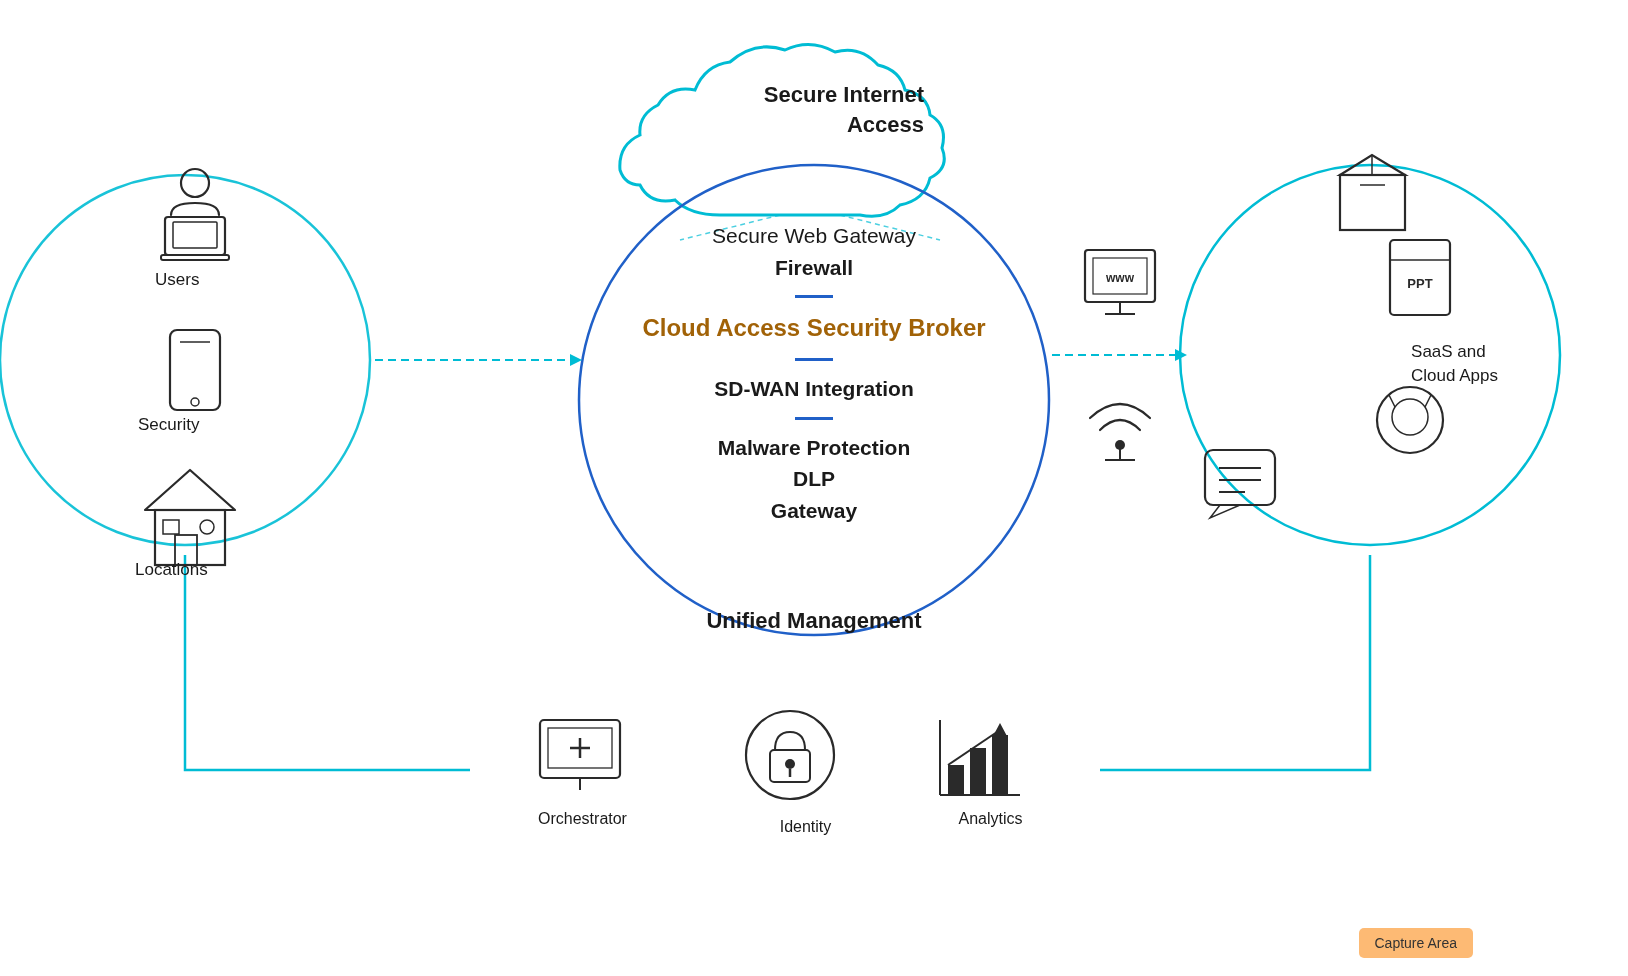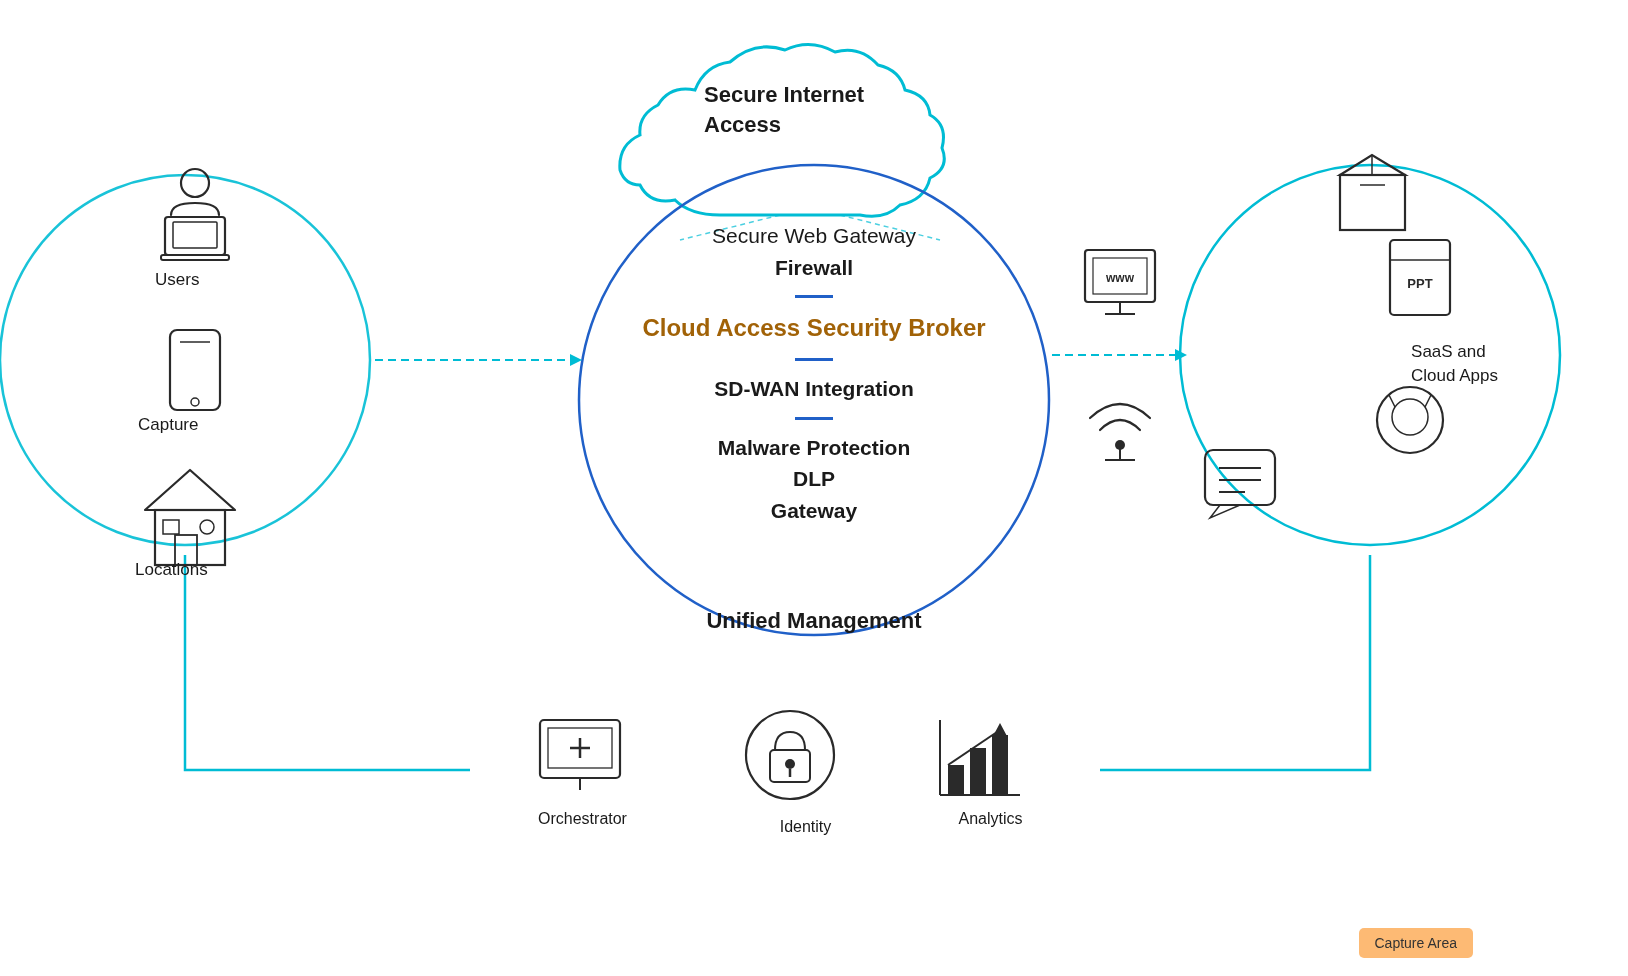--- a/index.html
+++ b/index.html
@@ -183,29 +183,29 @@
       <rect x="8" y="45" width="16" height="30" fill="#2a2a2a"></rect>
       <rect x="30" y="28" width="16" height="47" fill="#2a2a2a"></rect>
       <rect x="52" y="15" width="16" height="60" fill="#2a2a2a"></rect>
 
       <line x1="8" y1="45" x2="60" y2="10" stroke="#2a2a2a" stroke-width="2" stroke-dasharray="none"></line>
       <polygon points="60,3 68,18 52,18" fill="#2a2a2a"></polygon>
     </g>
 
   </svg>
 
-  <div style="position:absolute; top:80px; left:50%; transform:translateX(-50%); text-align:left; width:220px;">
+  <div style="position:absolute; top:80px; left:50%; transform:translateX(-50%); text-align:right; width:220px;">
     <span style="font-size:22px; font-weight:700; color:#1a1a1a; line-height:1.35;">Secure Internet Access</span>
   </div>
 
   <div style="position:absolute; top:270px; left:155px; text-align:right;">
     <span style="font-size:17px; font-weight:500; color:#1a1a1a;">Users</span>
   </div>
   <div style="position:absolute; top:415px; left:138px; text-align:center;">
-    <span style="font-size:17px; font-weight:500; color:#1a1a1a;">Capture</span>
+    <span style="font-size:17px; font-weight:500; color:#1a1a1a;">Security</span>
   </div>
   <div style="position:absolute; top:560px; left:135px; text-align:center;">
     <span style="font-size:17px; font-weight:500; color:#1a1a1a;">Locations</span>
   </div>
 
   <div style="position:absolute; top:220px; left:50%; transform:translateX(-50%); text-align:center; width:430px;">
     <div style="font-size:21px; font-weight:400; color:#1a1a1a; line-height:1.5;">
       <span>Secure Web Gateway</span>
     </div>
     <div style="font-size:21px; font-weight:700; color:#1a1a1a; line-height:1.5;">

